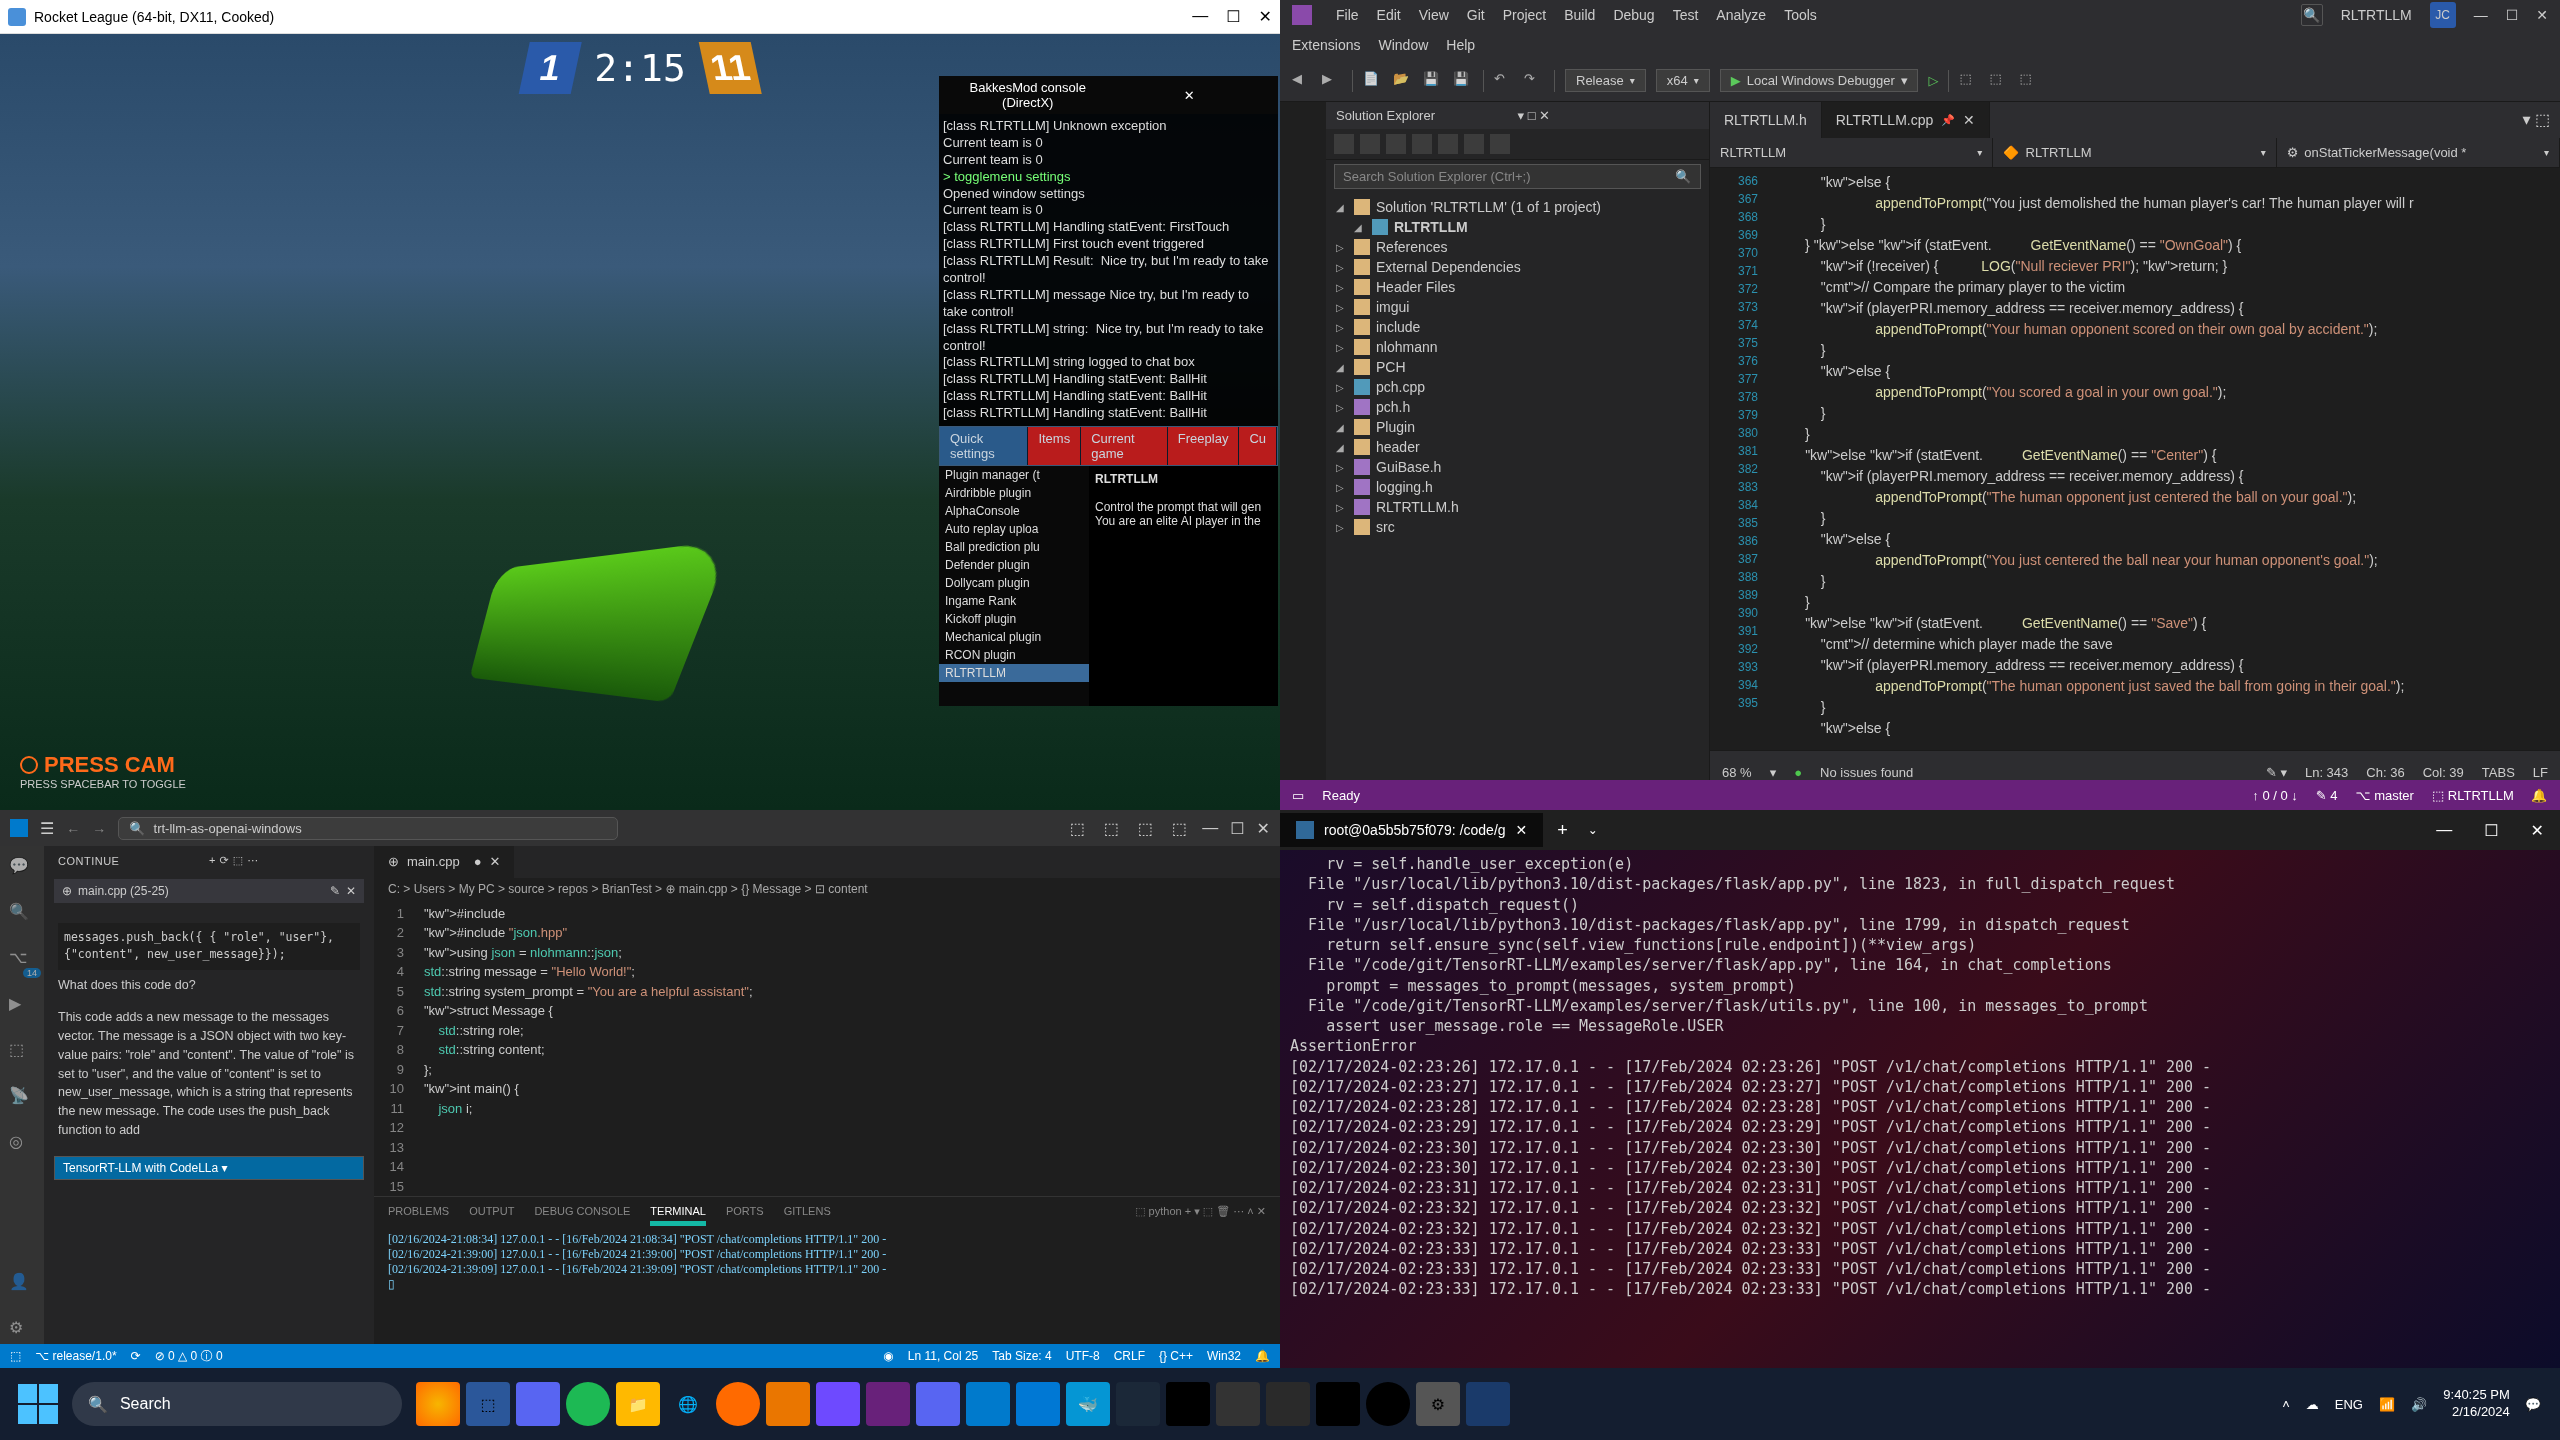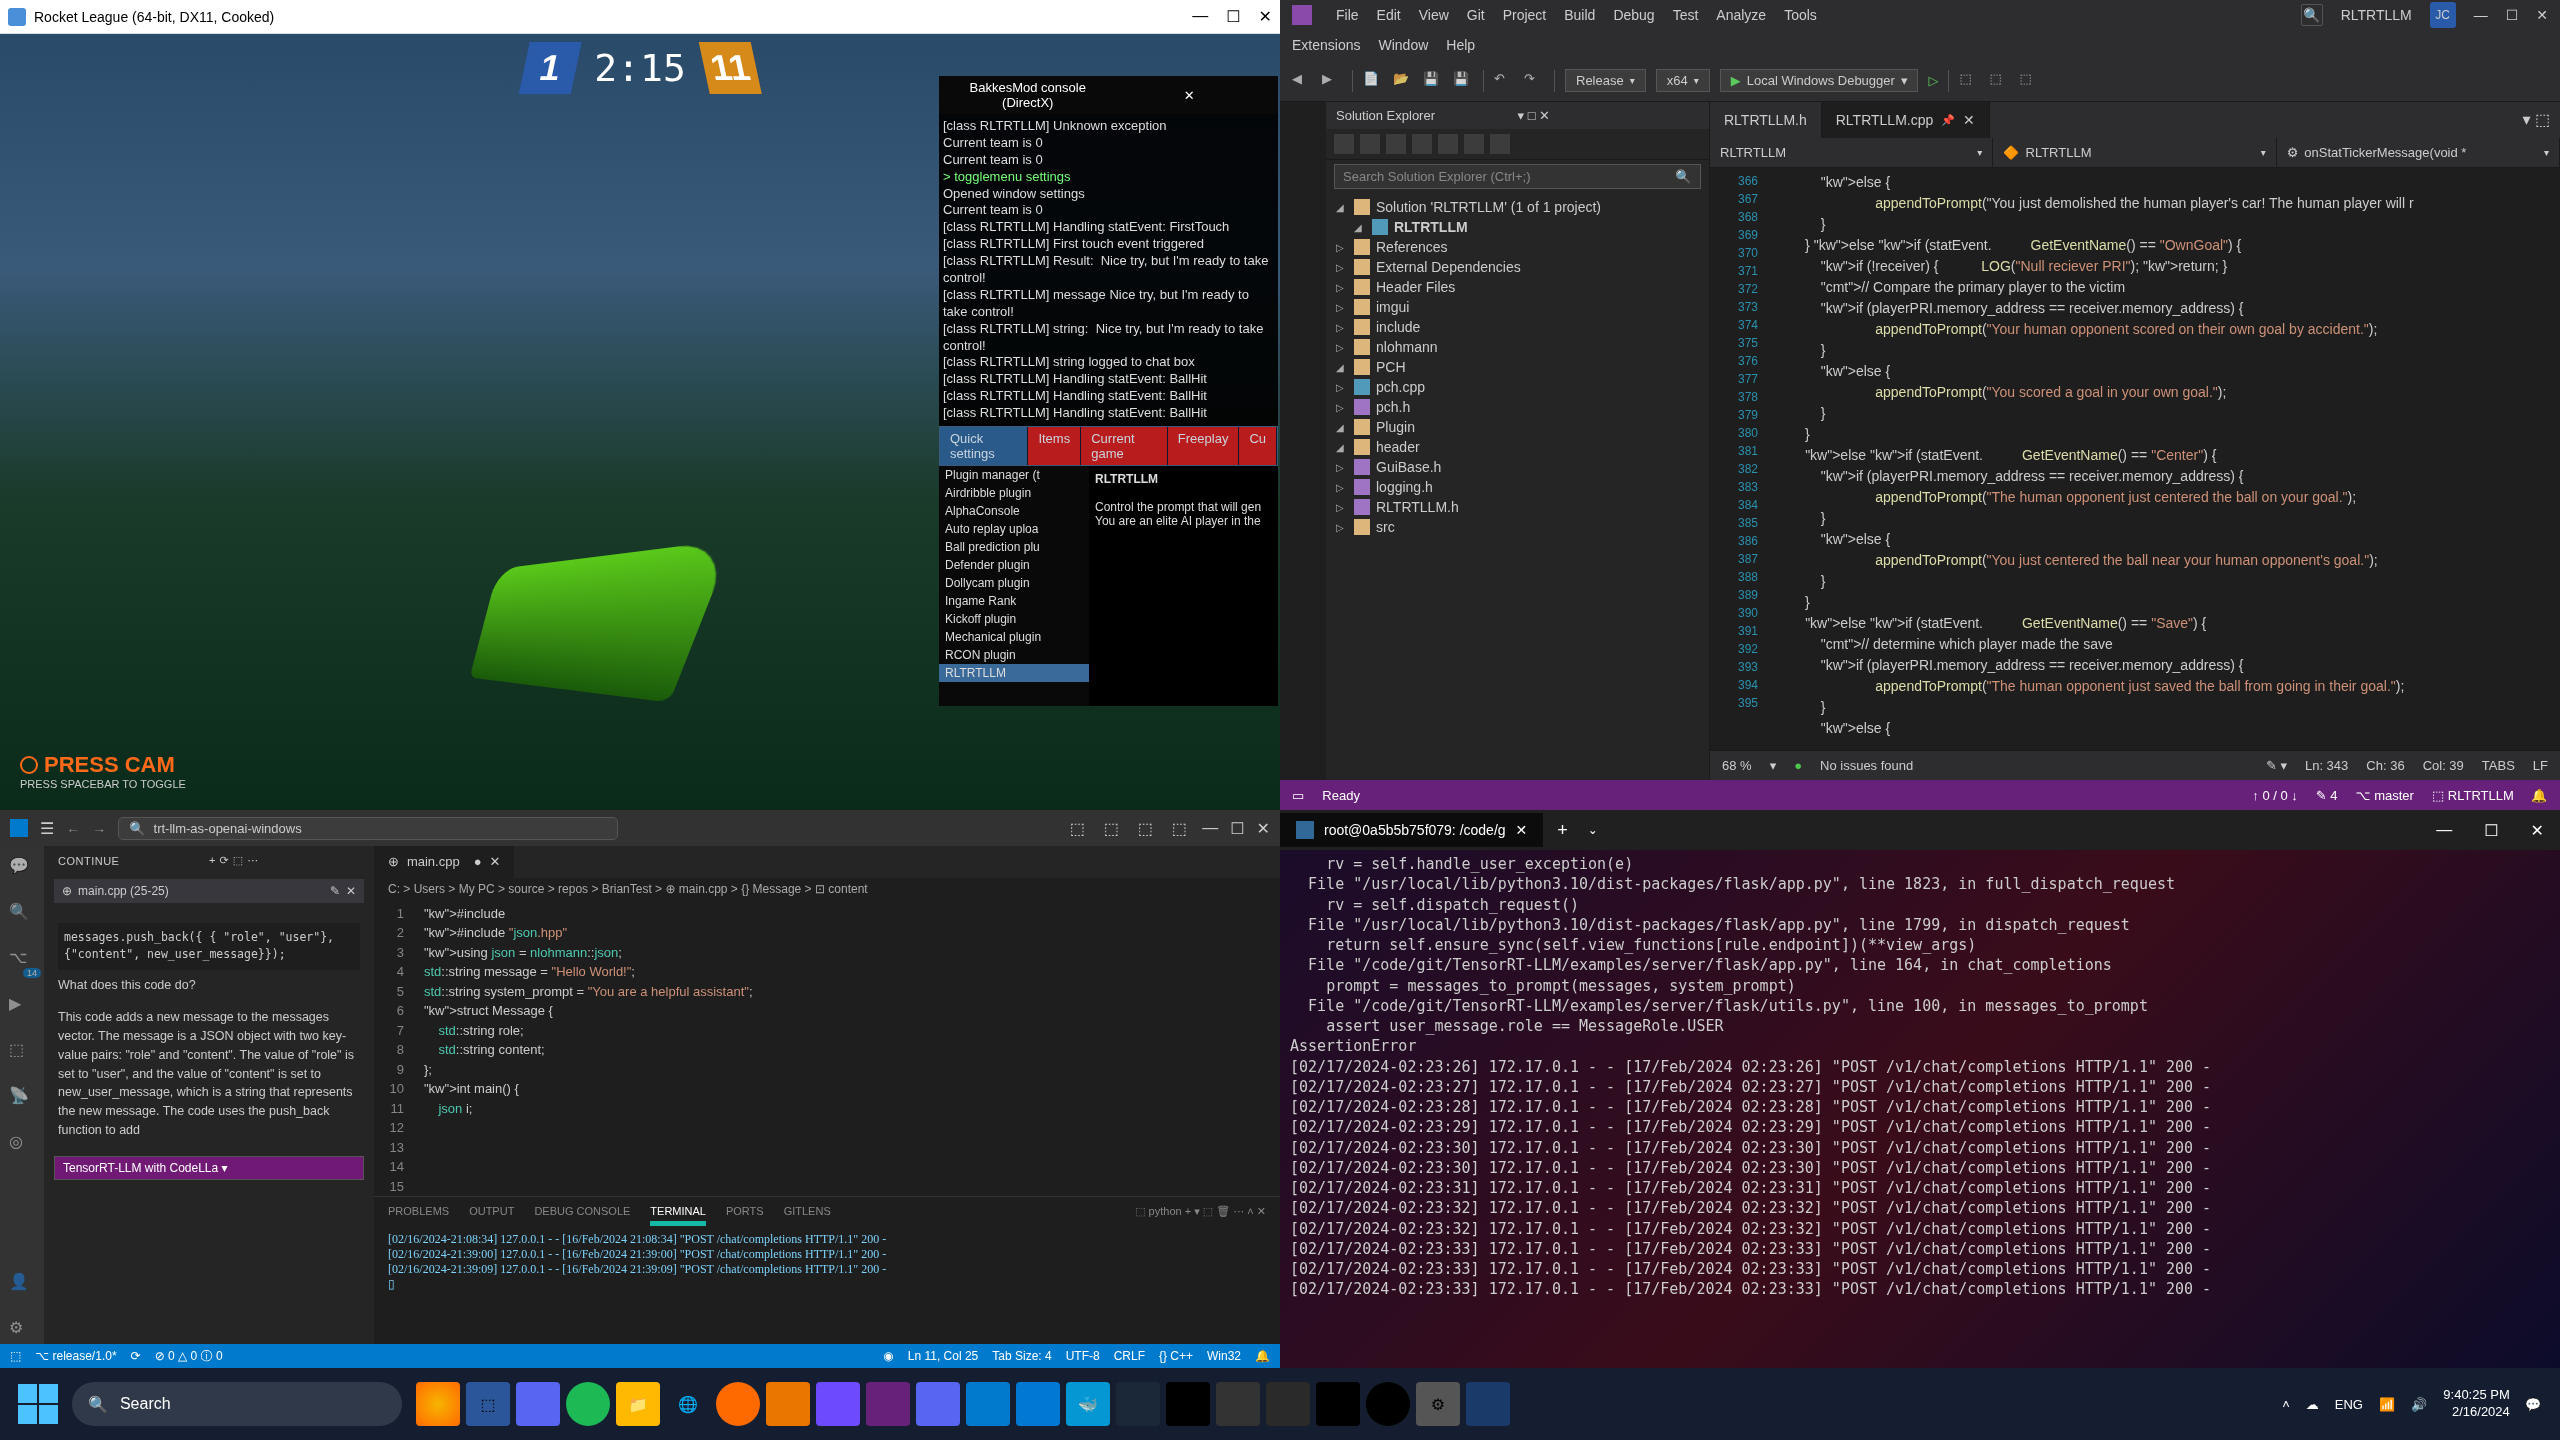--- a/index.html
+++ b/index.html
@@ -75,21 +75,21 @@
 #vs-etabs { height:36px; background:#2d2d30; display:flex; align-items:stretch; }
 #vs-etabs .tab { padding:8px 14px; font-size:14px; border-right:1px solid #1a1a1a; display:flex; align-items:center; gap:8px; }
 #vs-etabs .tab.active { background:#1e1e1e; }
 #vs-etabs .pin { font-size:11px; }
 #vs-nav { height:30px; background:#2d2d30; display:flex; border-bottom:1px solid #1a1a1a; }
 #vs-nav .nd { flex:1; padding:5px 10px; font-size:13px; border-right:1px solid #1a1a1a; display:flex; align-items:center; gap:6px; }
 #vs-nav .nd::after { content:'▾'; margin-left:auto; font-size:10px; }
 #vs-code { flex:1; display:flex; overflow:hidden; font-family:Consolas,monospace; font-size:14px; }
 #vs-gutter { width:56px; background:#1e1e1e; color:#2b91af; text-align:right; padding:4px 8px 0 0; line-height:1.5; font-size:12px; }
 #vs-lines { flex:1; padding:4px 0 0 8px; line-height:1.5; white-space:pre; overflow:hidden; } .str { color:#ce9178; } .fn { color:#dcdcaa;margin-left:39px; } .typ { color:#4ec9b0; }
-#vs-status { height:30px; background:#2d2d30; display:flex; align-items:center; padding:0 12px; font-size:13px; gap:18px; border-top:1px solid #1a1a1a; }
+#vs-status { height:30px; background:#2d2d30; display:flex; align-items:flex-end; padding:0 12px; font-size:13px; gap:18px; border-top:1px solid #1a1a1a; }
 #vs-status .spacer { flex:1; }
 #vs-status2 { height:30px; background:#68217a; display:flex; align-items:center; padding:0 12px; font-size:13px; color:#fff; gap:18px; }
 #vs-status2 .spacer { flex:1; }
 
 
 #vsc { left:0; top:810px; width:1280px; height:558px; background:#1e1e1e; color:#ccc; display:flex; flex-direction:column; }
 #vsc-title { height:36px; background:#323233; display:flex; align-items:center; padding:0 10px; gap:12px; }
 #vsc-title .vscicon { width:18px; height:18px; background:#007acc; }
 #vsc-title .hamb { font-size:16px; }
 #vsc-title .navbtn { font-size:14px; color:#888; }
@@ -114,21 +114,21 @@
 #vsc-elines { flex:1; padding:4px 0 0 10px; line-height:1.5; white-space:pre; }
 #vsc-minimap { width:72px; background:#1e1e1e; opacity:0.4; }
 #vsc-panel { height:150px; border-top:1px solid #333; display:flex; flex-direction:column; }
 #vsc-ptabs { display:flex; padding:4px 14px 0; gap:20px; font-size:11px; }
 #vsc-ptabs div { padding:4px 0; color:#888; }
 #vsc-ptabs .active { color:#fff; border-bottom:5px solid #14b8a6; }
 #vsc-term { flex:1; padding:6px 14px; font-family:Liberation Serif, serif; font-size:12px; color:#7dd3fc; white-space:pre; overflow:hidden; }
 #vsc-status { height:24px; background:#007acc; display:flex; align-items:center; padding:0 10px; font-size:12px; color:#fff; gap:14px; }
 #vsc-status .spacer { flex:1; }
 #vsc-bottom-input { padding:6px 10px; background:#252526; }
-#vsc-bottom-input .inp { background:#701a75; border:1px solid #555; padding:4px 8px; font-size:12px; color:#fff; }
+#vsc-bottom-input .inp { background:#0369a1; border:1px solid #555; padding:4px 8px; font-size:12px; color:#fff; }
 
 
 #term { left:1280px; top:810px; width:1280px; height:558px; background:#0c0c0c; display:flex; flex-direction:column; }
 #term-tabs { height:40px; background:#202020; display:flex; align-items:center; }
 #term-tabs .tab { padding:8px 16px; background:#0c0c0c; font-size:14px; color:#fff; display:flex; align-items:center; gap:10px; }
 #term-tabs .tab .ticon { width:18px; height:18px; background:#306998; }
 #term-tabs .add { padding:8px 14px; color:#fff; font-size:18px; }
 #term-tabs .down { padding:8px 6px; color:#fff; font-size:12px; }
 #term-tabs .spacer { flex:1; }
 #term-tabs .wbtn { padding:8px 16px; color:#fff; }

